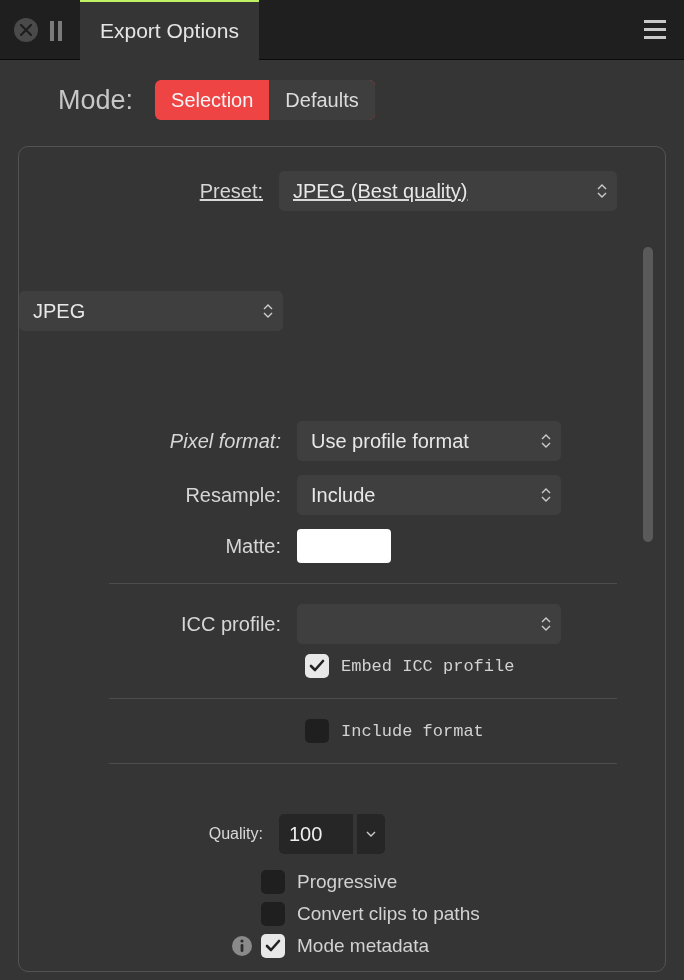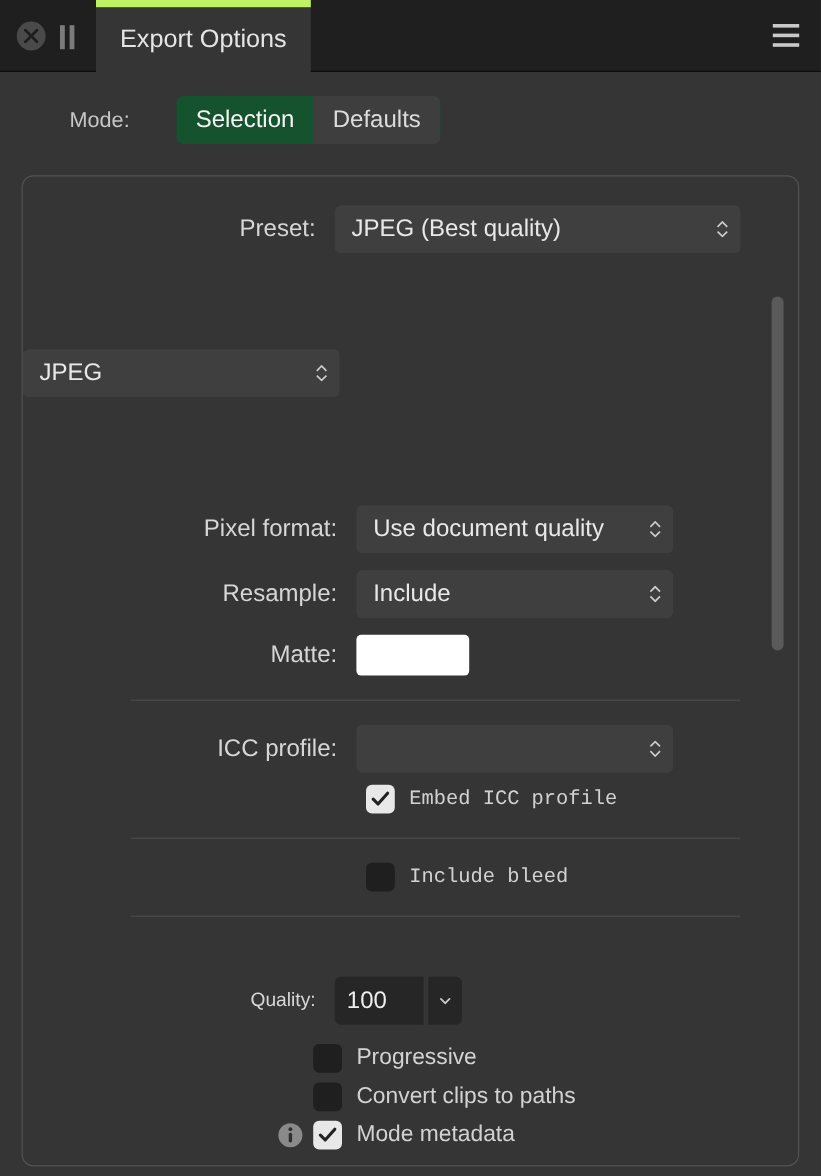--- a/index.html
+++ b/index.html
@@ -36,21 +36,21 @@
   .pause-icon span {
     display: block; width: 4px; height: 20px; background: #7b7b7b;
   }
   .tab {
     background: #353535;
     height: 60px;
     padding: 0 20px;
     display: flex; align-items: center;
     font-size: 21px;
     color: #e5e5e5;
-    border-top: 6px solid #bef264;
+    border-top: 2px solid #bef264;
   }
   .spacer { flex: 1; }
   .hamburger {
     display: flex; flex-direction: column; gap: 5px;
     cursor: pointer;
     padding: 4px;
   }
   .hamburger span {
     display: block; width: 22px; height: 3px; background: #c9c9c9;
   }
@@ -58,26 +58,26 @@
   .body-area {
     padding: 20px 18px 0 18px;
   }
   .mode-row {
     display: flex; align-items: center;
     padding-left: 40px;
     margin-bottom: 26px;
   }
   .mode-label {
     color: #c7c7c7;
-    font-size: 18px;
-    margin-right: 39px;
+    font-size: 27px;
+    margin-right: 22px;
   }
   .segmented {
     display: flex;
-    background: #14532d;
+    background: #ef4444;
     border-radius: 6px;
     overflow: hidden;
     height: 40px;
     justify-content: center;
   }
   .segmented div {
     padding: 0 16px;
     display: flex; align-items: center;
     font-size: 20px;
     color: #f5f5f5;
@@ -233,21 +233,21 @@
   }
   .opt-row .check { width: 24px; height: 24px; }
   .info-icon {
     width: 22px; height: 22px;
     margin-right: 8px;
     display:flex;align-items:center;justify-content:center;
     margin-left: -30px;
   }
   .info-icon svg { width: 22px; height: 22px; }
 
-  .preset-row { margin-top: 4px; }
+  .preset-row { margin-top: 4px; text-decoration: underline; }
 </style>
 </head>
 <body>
 
 <div class="title-bar">
   <div class="close-btn">
     <svg viewBox="0 0 12 12">
         <path d="M1 1 L11 11 M11 1 L1 11" stroke="#1e1e1e" stroke-width="2.2" stroke-linecap="round"></path>
       </svg>
   </div>
@@ -309,24 +309,24 @@
               </svg>
             <svg viewBox="0 0 10 6">
                 <path d="M1 1 L5 5 L9 1" stroke="#ccc" stroke-width="1.4" fill="none"></path>
               </svg>
           </span>
         </div>
       </div>
     </div>
 
     <div class="row">
-      <div class="row-label" style="width:278px;">Pixel format:</div>
+      <div class="row-label" style="width:278px;font-style:italic;">Pixel format:</div>
       <div class="row-content">
         <div class="select" style="max-width:264px;">
-          <span>Use document quality</span>
+          <span>Use profile format</span>
           <span class="stepper">
             <svg viewBox="0 0 10 6">
                 <path d="M1 5 L5 1 L9 5" stroke="#ccc" stroke-width="1.4" fill="none"></path>
               </svg>
             <svg viewBox="0 0 10 6">
                 <path d="M1 1 L5 5 L9 1" stroke="#ccc" stroke-width="1.4" fill="none"></path>
               </svg>
           </span>
         </div>
       </div>
@@ -380,21 +380,21 @@
             <path d="M2 8 L6 12 L14 3" stroke="#222" stroke-width="2.6" fill="none" stroke-linecap="round" stroke-linejoin="round"></path>
           </svg>
       </div>
       <span class="check-label">Embed ICC profile</span>
     </div>
 
     <div class="divider"></div>
 
     <div class="checkbox-row">
       <div class="check"></div>
-      <span class="check-label">Include bleed</span>
+      <span class="check-label">Include format</span>
     </div>
 
     <div class="divider"></div>
 
     <div class="quality-row">
       <div class="quality-label">Quality:</div>
       <div class="num-input">
         <span>100</span>
       </div>
       <div class="num-step">

